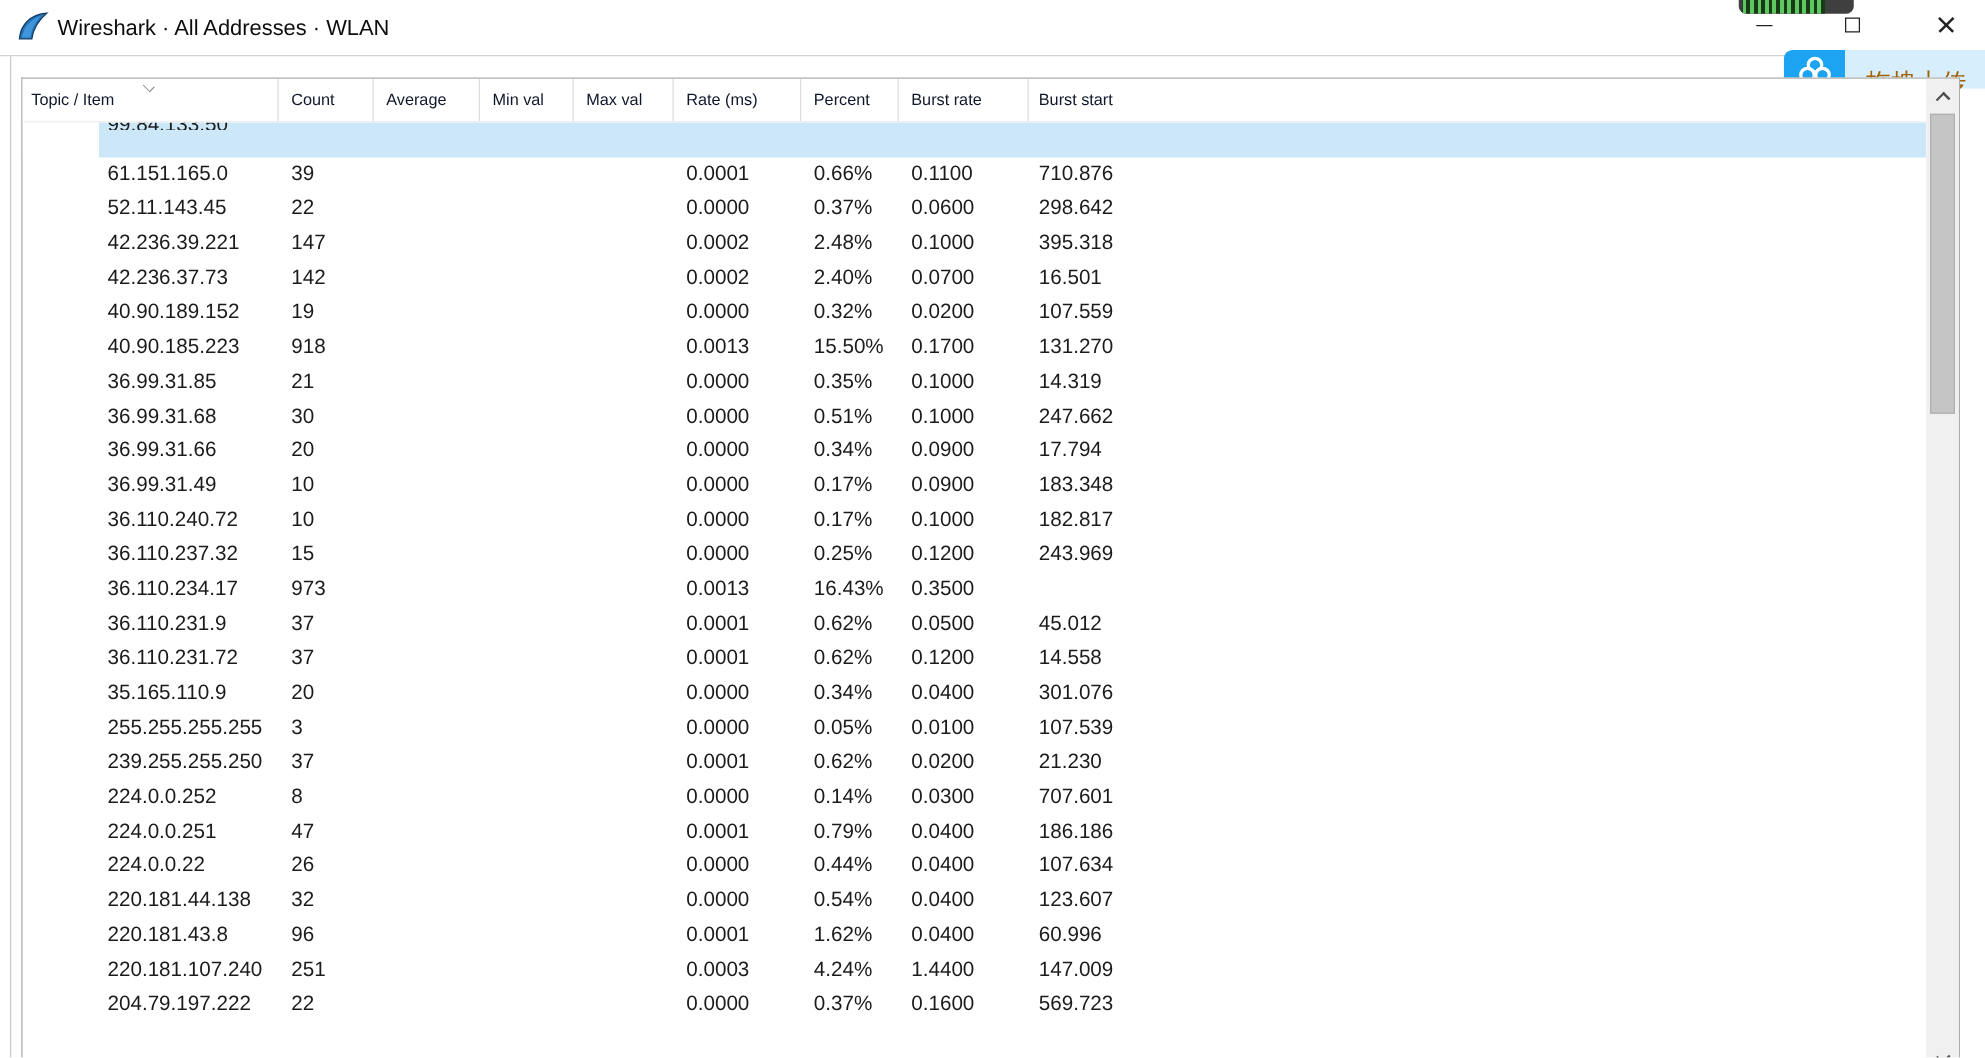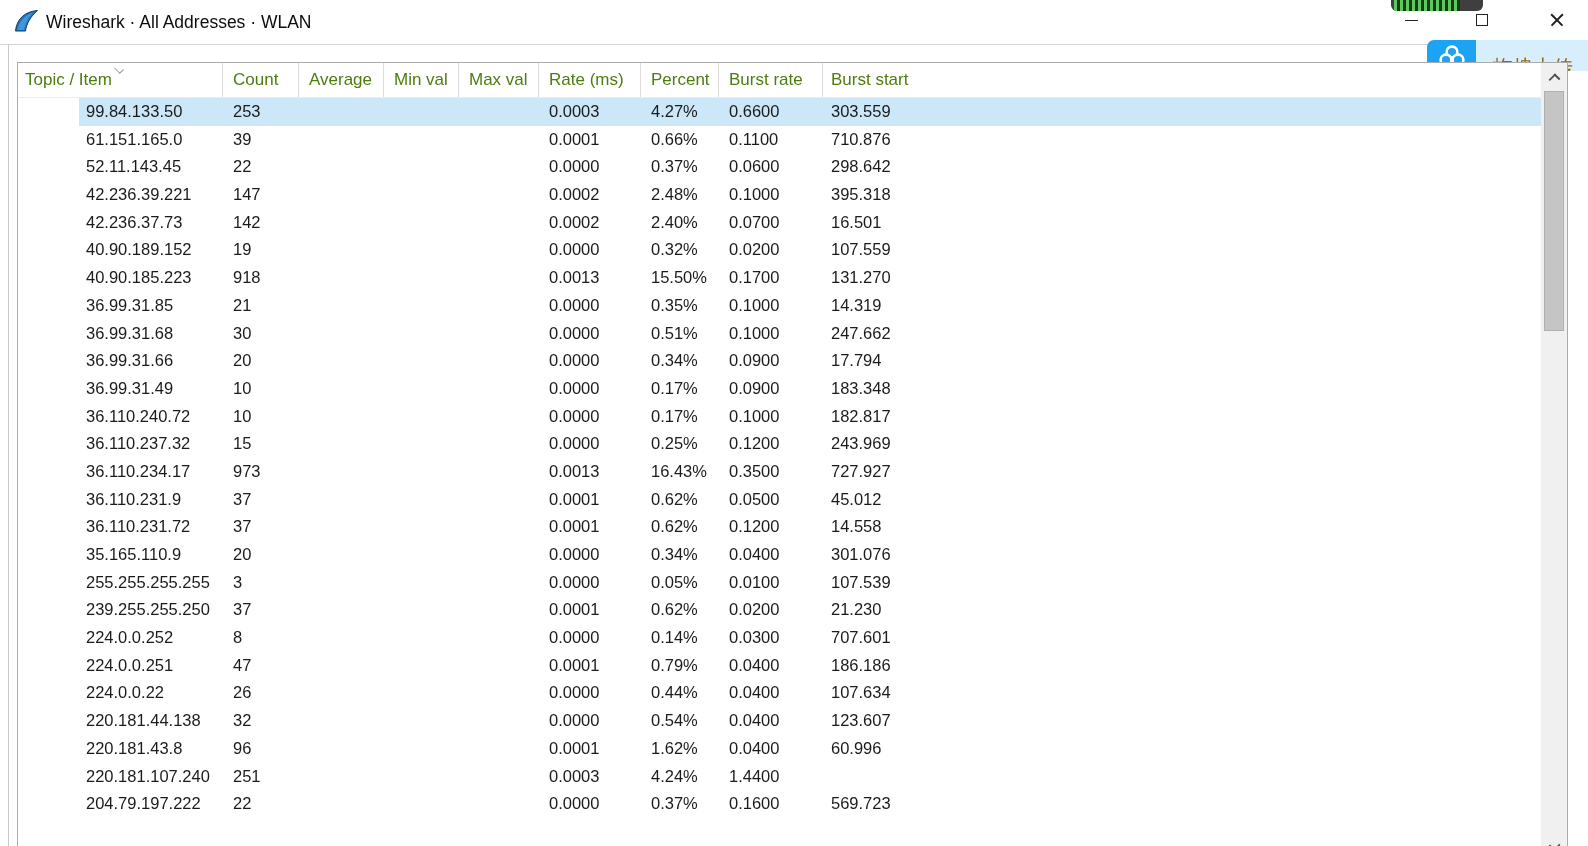--- a/index.html
+++ b/index.html
@@ -38,36 +38,36 @@
       border-radius:7px 0 0 7px; overflow:hidden; cursor:pointer; }
   .upload-badge .icon-box { width:49px; height:100%; background:#1ca3f2;
       display:flex; align-items:center; justify-content:center; }
   .upload-badge .label-box { height:100%; background:#d7eefc; color:#a16207;
       font-size:20px; line-height:31px; padding:12px 15px 0 17px; white-space:nowrap; }
 
   
   .panel { position:absolute; left:17px; top:62px; width:1551px; height:784px;
       background:#fff; border:1px solid #ababab; border-bottom:none; overflow:hidden; }
 
-  .thead { position:relative; display:flex; height:35px; font-size:17px; color:#4d7c0f;
+  .thead { position:relative; display:flex; height:35px; font-size:13px; color:#0f172a;
       background:#fff; border-bottom:1px solid #ececec; }
   .hcell { height:100%; line-height:34px; padding-left:10px; white-space:nowrap;
       border-right:1px solid #dcdcdc; position:relative; }
   .hcell:last-child { border-right:none; flex:1; padding-left:8px; }
   .c0{width:205px;} .c1{width:76px;} .c2{width:85px;} .c3{width:75px;} .c4{width:80px;}
   .c5{width:102px;} .c6{width:78px;} .c7{width:104px;} .c8{flex:1;}
   .hcell.c0{padding-left:7px;}
   .sort-indicator { position:absolute; left:50%; top:2px; width:8px; height:8px;
       margin-left:-5px; border-right:1.5px solid #8a8a8a; border-bottom:1.5px solid #8a8a8a;
       transform:rotate(45deg) scaleY(.7); }
 
   .tbody { position:absolute; left:0; top:35px; right:26px; bottom:0; overflow:hidden; }
   .row { display:flex; height:27.7px; line-height:27.7px; font-size:16.5px; color:#1b1b1b;
       white-space:nowrap; }
-  .row.selected { background:linear-gradient(to right,#ffffff 61px,#cbe7f8 61px); }
+  .row.selected { background:linear-gradient(to right,#ffffff 61px,#cbe7f8 61px);flex-direction:column; }
   .cell { overflow:hidden; padding-left:10px; }
   .cell.c0 { padding-left:0; display:flex; align-items:center; }
   .cell.c8 { padding-left:8px; }
   .tree-chevron { display:inline-block; width:9px; height:9px; margin-left:12px; margin-right:14px;
       border-right:1.7px solid #3c3c3c; border-bottom:1.7px solid #3c3c3c;
       transform:rotate(45deg) translate(-1px,-1px) scaleY(.75); flex:none; }
   .indent { display:inline-block; width:68px; flex:none; }
   .parent-indent { display:inline-block; width:10px; flex:none; }
 
   
@@ -321,21 +321,20 @@
             <span class="indent"></span>
             <span>36.110.234.17</span>
           </div>
           <div class="cell c1">973</div>
           <div class="cell c2"></div>
           <div class="cell c3"></div>
           <div class="cell c4"></div>
           <div class="cell c5">0.0013</div>
           <div class="cell c6">16.43%</div>
           <div class="cell c7">0.3500</div>
-          <div class="cell c8">727.927</div>
         </div>
         <div class="row">
           <div class="cell c0">
             <span class="indent"></span>
             <span>36.110.231.9</span>
           </div>
           <div class="cell c1">37</div>
           <div class="cell c2"></div>
           <div class="cell c3"></div>
           <div class="cell c4"></div>
@@ -475,20 +474,21 @@
             <span class="indent"></span>
             <span>220.181.107.240</span>
           </div>
           <div class="cell c1">251</div>
           <div class="cell c2"></div>
           <div class="cell c3"></div>
           <div class="cell c4"></div>
           <div class="cell c5">0.0003</div>
           <div class="cell c6">4.24%</div>
           <div class="cell c7">1.4400</div>
+          <div class="cell c8">147.009</div>
         </div>
         <div class="row">
           <div class="cell c0">
             <span class="indent"></span>
             <span>204.79.197.222</span>
           </div>
           <div class="cell c1">22</div>
           <div class="cell c2"></div>
           <div class="cell c3"></div>
           <div class="cell c4"></div>

